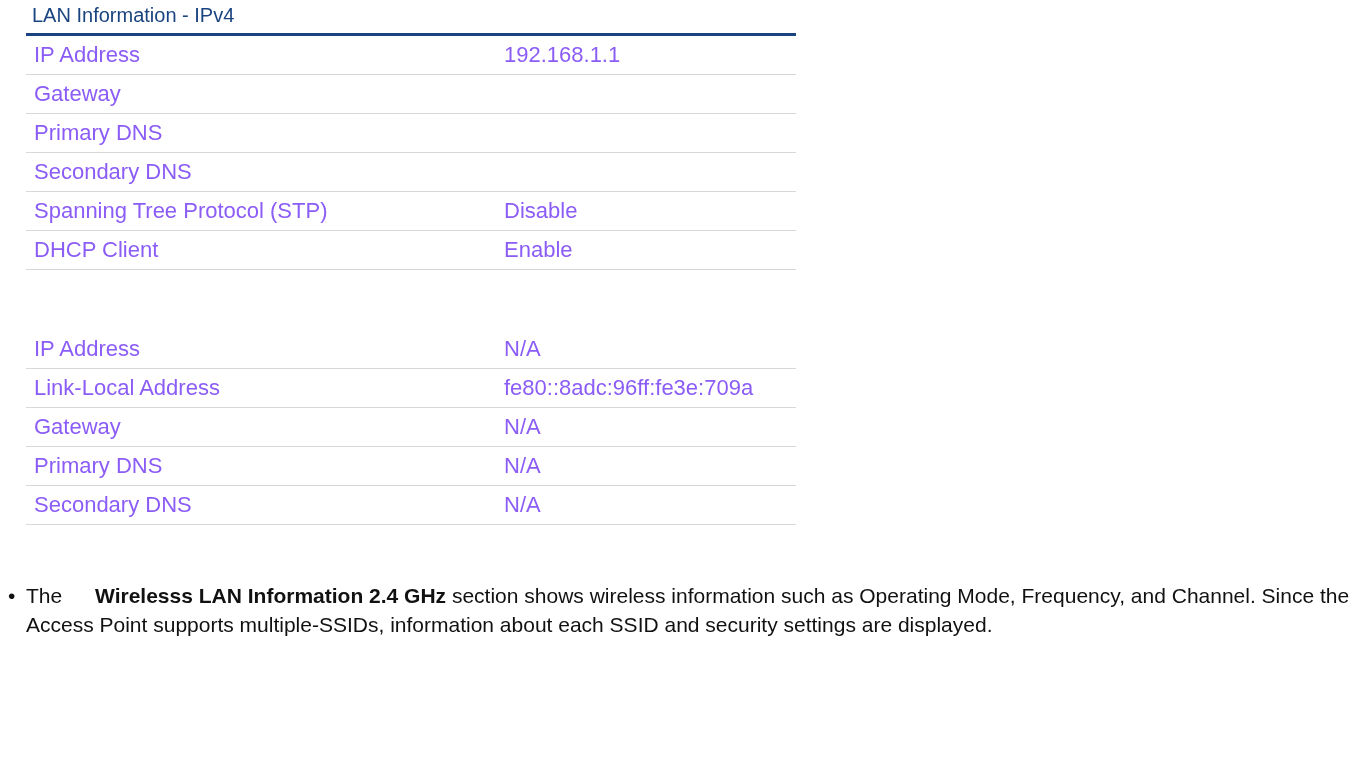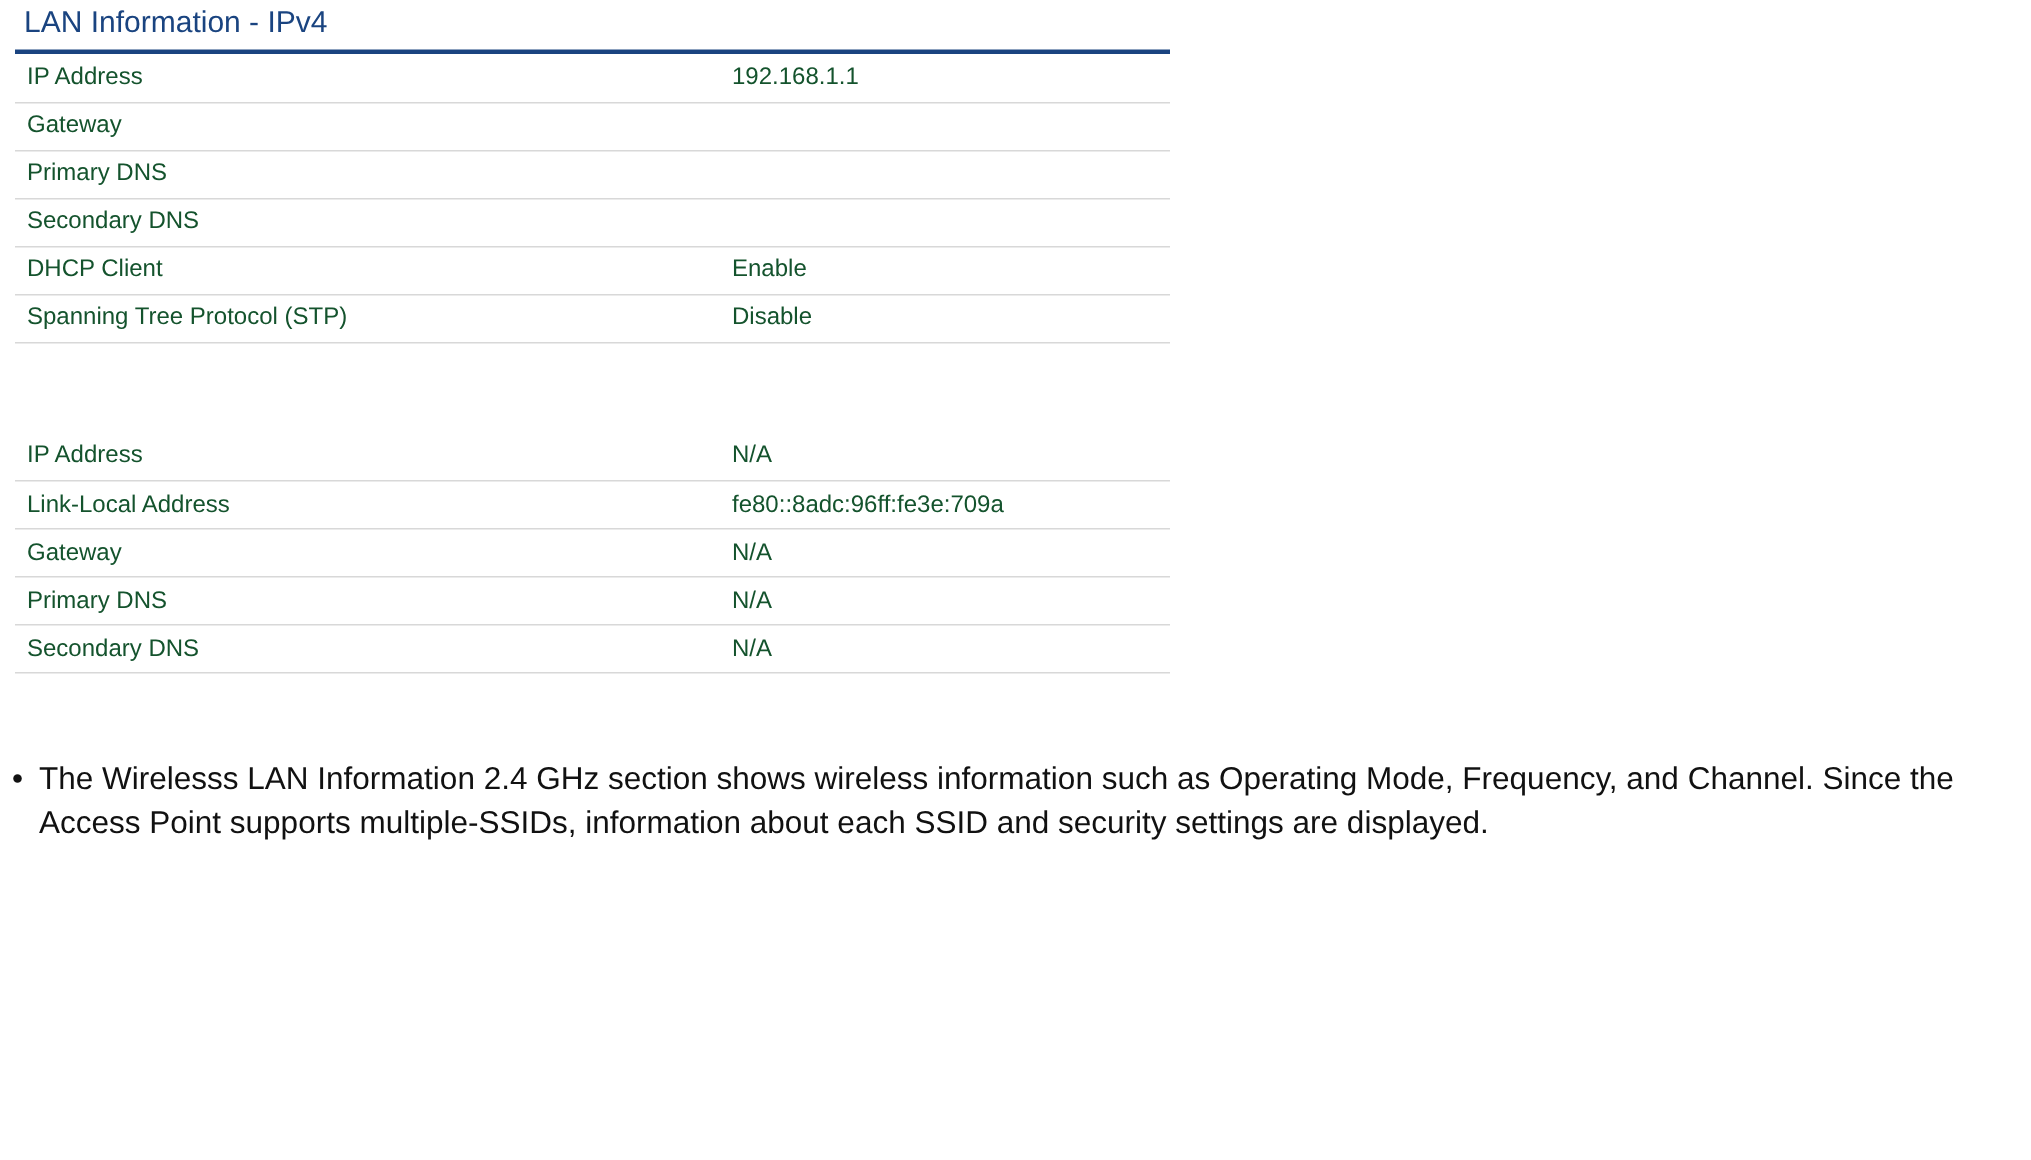--- a/index.html
+++ b/index.html
@@ -5,39 +5,39 @@
     * { margin: 0; padding: 0; box-sizing: border-box; }
     body {
       font-family: Arial, Helvetica, sans-serif;
       background: #ffffff;
       width: 1354px;
       height: 773px;
       padding: 0;
     }
     .panel {
       width: 770px;
-      margin-left: 10px;
+      margin-left: 26px;
     }
     .section-title {
       color: #1a4480;
       font-size: 20px;
       font-weight: 400;
       padding: 4px 6px 6px 6px;
       border-bottom: 3px solid #1a4480;
     }
     table.info {
       width: 100%;
       border-collapse: collapse;
     }
     table.info tr {
       border-bottom: 1px solid #d8d8d8;
     }
     table.info td {
-      font-size: 16px;
-      color: #14532d;
+      font-size: 22px;
+      color: #8b5cf6;
       padding: 6px 8px 6px 8px;
       vertical-align: middle;
       height: 32px;
     }
     table.info td.label { width: 470px; }
     table.info td.value { }
     .spacer { height: 60px; }
     .bullet-block {
       margin-top: 56px;
       margin-left: 8px;
@@ -46,21 +46,21 @@
       line-height: 1.4;
       display: flex;
     }
     .bullet-dot {
       width: 18px;
       flex: 0 0 18px;
       text-align: left;
       font-size: 21px;
     }
     .bullet-text { flex: 1; }
-    .bullet-text b { font-weight: 400; }
+    .bullet-text b { font-weight: 700; margin-left: 27px; }
   </style>
 </head>
 <body>
 
 <div class="panel">
   <div class="section-title">LAN Information - IPv4</div>
   <table class="info">
     <tbody>
         <tr>
       <td class="label">IP Address</td>
@@ -72,26 +72,26 @@
     </tr>
     <tr>
       <td class="label">Primary DNS</td>
       <td class="value"></td>
     </tr>
     <tr>
       <td class="label">Secondary DNS</td>
       <td class="value"></td>
     </tr>
     <tr>
+      <td class="label">Spanning Tree Protocol (STP)</td>
+      <td class="value">Disable</td>
+    </tr>
+    <tr>
       <td class="label">DHCP Client</td>
       <td class="value">Enable</td>
-    </tr>
-    <tr>
-      <td class="label">Spanning Tree Protocol (STP)</td>
-      <td class="value">Disable</td>
     </tr>
   </tbody>
     </table>
 </div>
 
 <div class="spacer"></div>
 
 <div class="panel">
   <table class="info">
     <tbody>

